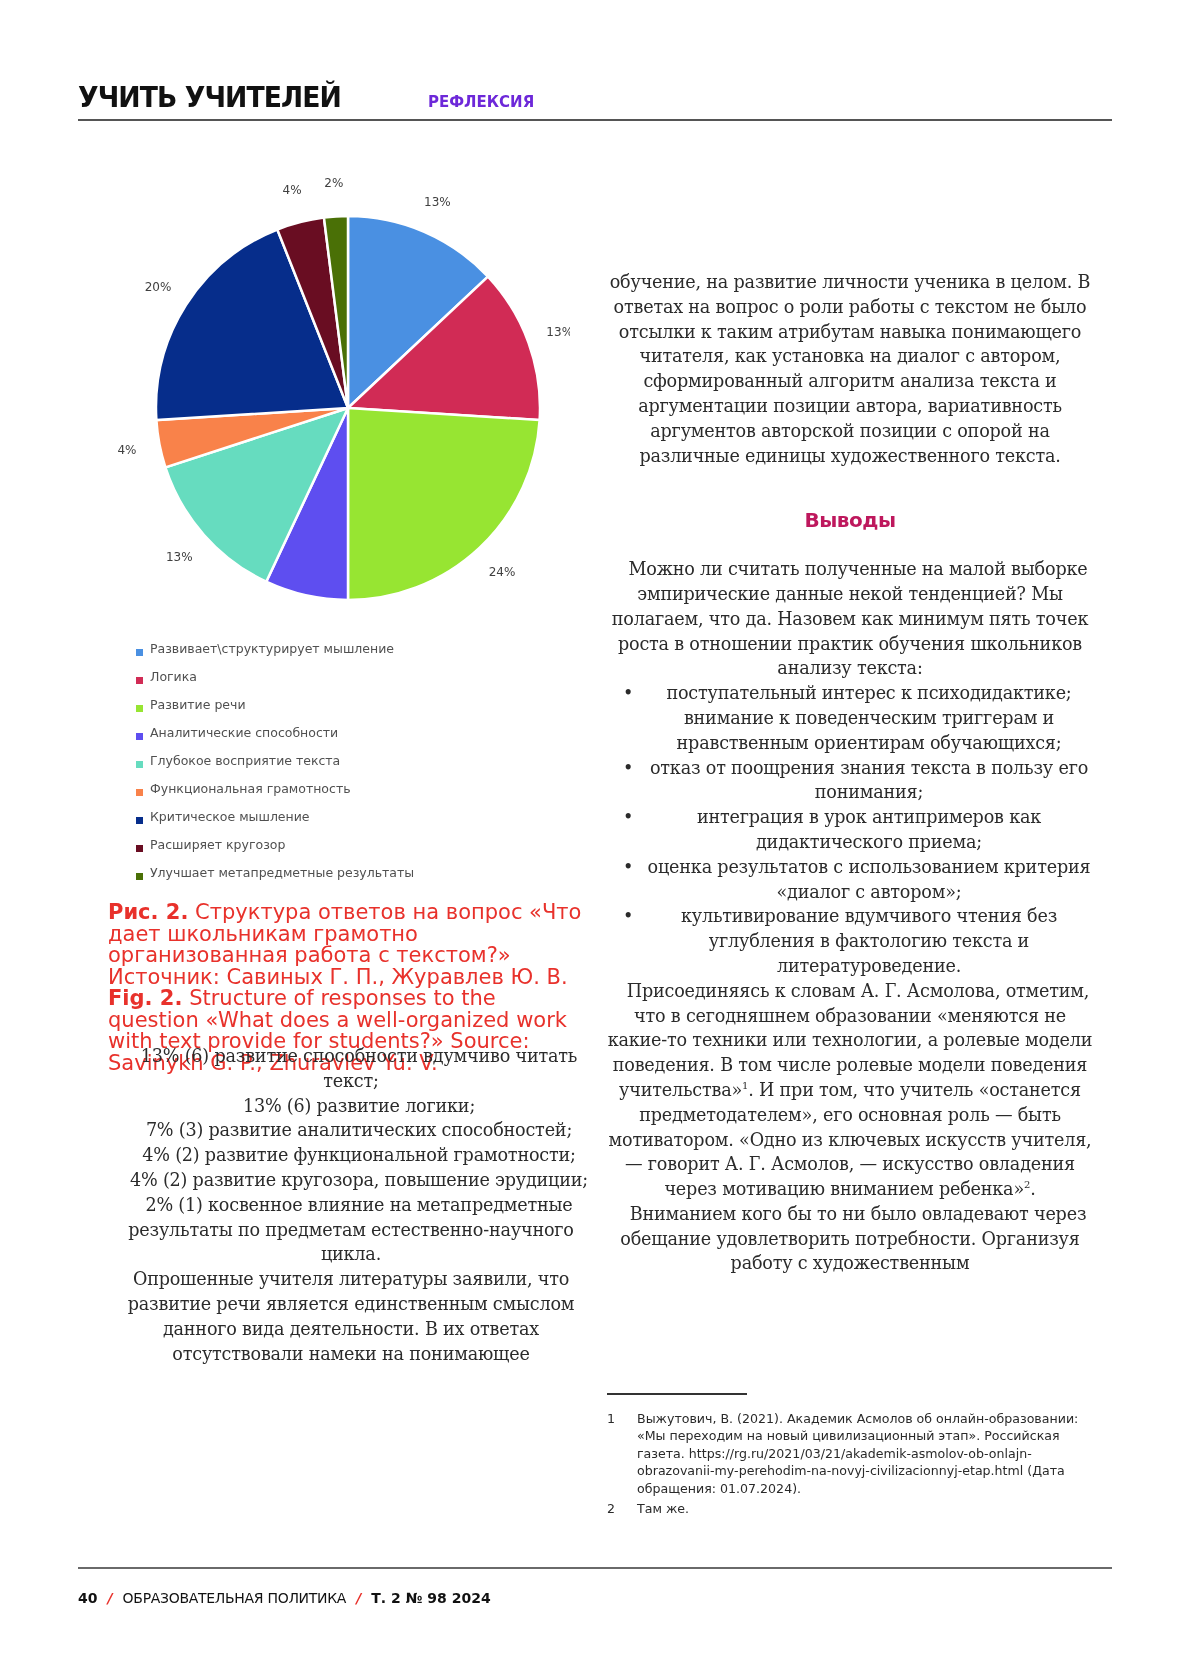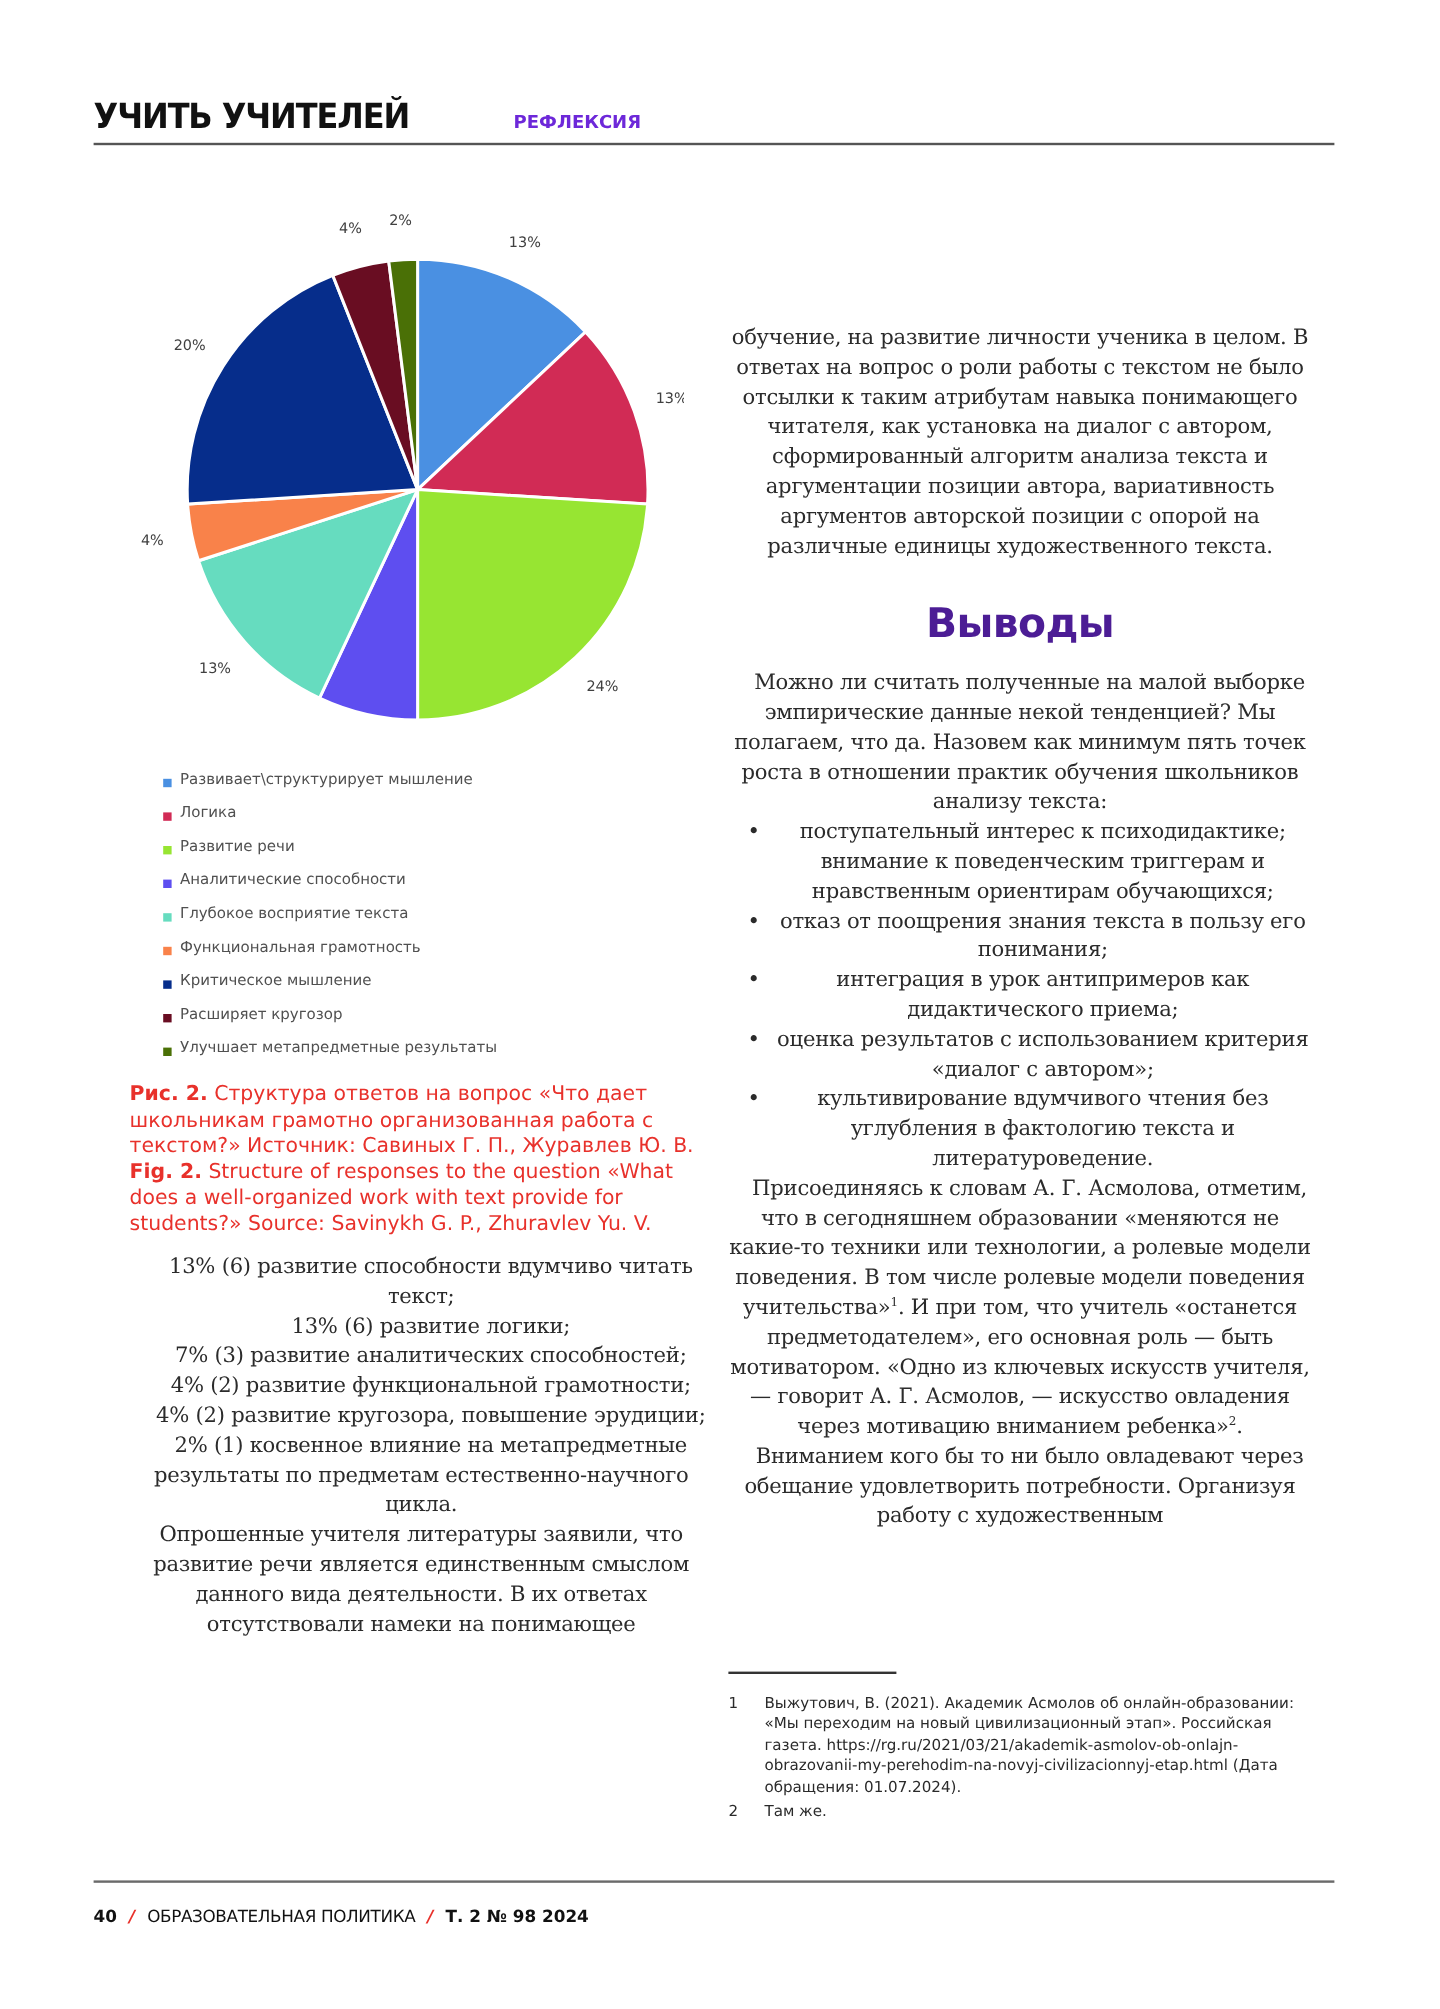--- a/index.html
+++ b/index.html
@@ -11,31 +11,31 @@
 
   .chart-wrap { position:absolute; left:100px; top:170px; width:470px; height:450px; }
   .chart-wrap svg { width:470px; height:450px; }
   .slice { stroke:#ffffff; stroke-width:2.5; }
   .pct-label { font-family:"DejaVu Sans", sans-serif; font-size:12px; fill:#404040; }
 
   .legend { position:absolute; left:136px; top:628px; font-family:"DejaVu Sans", sans-serif; font-size:12.5px; color:#505050; }
   .legend-item { height:28px; display:flex; align-items:flex-end; }
   .legend-swatch { width:7px; height:7px; margin-right:7px; display:inline-block; }
 
-  .caption { position:absolute; left:108px; top:902px; width:480px; font-family:"DejaVu Sans", sans-serif; font-size:17px; line-height:21.5px; color:#e8312b; }
+  .caption { position:absolute; left:108px; top:902px; width:480px; font-family:"DejaVu Sans", sans-serif; font-size:21px; line-height:21.5px; color:#e8312b; }
   .caption b { font-weight:700; }
   .caption p { margin:0; }
 
   .col { position:absolute; font-size:17.6px; line-height:24.8px; color:#2b2b2b; letter-spacing:-0.2px;text-align:center; }
   .col p { margin:0; }
   .indent { text-indent:16px; }
   .col-left { left:108px; top:1044px; width:486px; }
   .col-right { left:607px; top:270px; width:486px; }
 
-  .section-title { font-family:"DejaVu Sans", sans-serif; font-weight:700; font-size:34px; color:#4c1d95; margin:40px 0 24px 0 !important; letter-spacing:-0.5px; }
+  .section-title { font-family:"DejaVu Sans", sans-serif; font-weight:700; font-size:20px; color:#be185d; margin:40px 0 24px 0 !important; letter-spacing:-0.5px; }
   ul.bullets { margin:0; padding:0; list-style:none; }
   ul.bullets li { position:relative; padding-left:38px; }
   ul.bullets li::before { content:"•"; position:absolute; left:16px; top:0; }
   sup { font-size:10px; line-height:0; }
 
   .fn-rule { position:absolute; left:607px; top:1393px; width:140px; height:1.5px; background:#333; }
   .footnotes { position:absolute; left:607px; top:1410px; width:490px; font-family:"DejaVu Sans", sans-serif; font-size:12.6px; line-height:17.4px; color:#2a2a2a; }
   .fn { display:flex; margin-bottom:3px; }
   .fn-num { width:30px; flex:none; }
   .fn-text { flex:1; }

